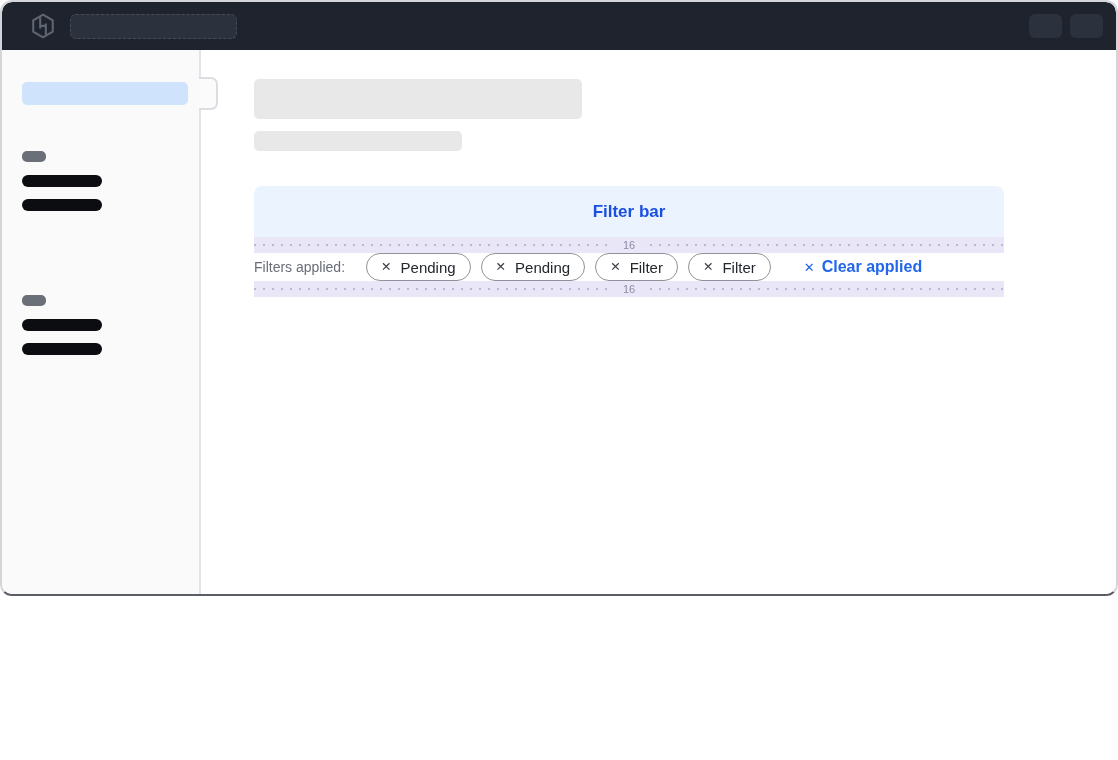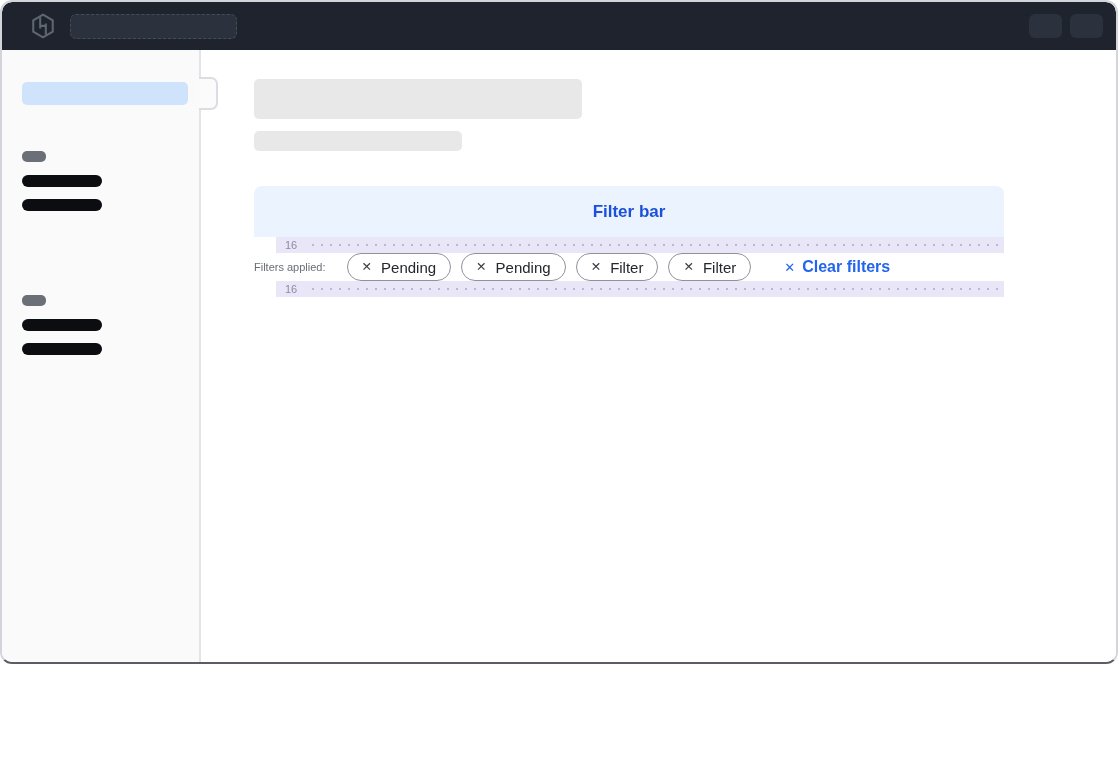--- a/index.html
+++ b/index.html
@@ -7,21 +7,21 @@
     --sidebar-bg:#fafafa; --sidebar-border:#e3e4e8; --selected-blue:#cfe3fc;
     --pill-gray:#6b7078; --bar-black:#0b0d11; --skeleton-gray:#e8e8e9;
     --block-bg:#ebf3fe; --strip-bg:#e9e6f7; --strip-dot:#bcb6d6; --strip-text:#8f8aa5;
     --heading-blue:#1a50dd; --link-blue:#2166ec; --chip-border:#8f929a;
     --chip-text:#24272d; --chip-icon:#3c3f46; --muted-text:#686d77; --window-border:#d4d5da;
   }
   *{box-sizing:border-box;margin:0;padding:0;}
   html,body{background:#fff;}
   body{font-family:"Liberation Sans","DejaVu Sans",sans-serif;}
   .window{
-    width:1118px;height:664px;border:2px solid var(--window-border);
+    width:1118px;height:596px;border:2px solid var(--window-border);
     border-bottom-color:#5a5d64;border-radius:12px;overflow:hidden;
     background:#fff;position:relative;
   }
   
   .topbar{
     height:48px;background:var(--topbar-bg);border-radius:10px 10px 0 0;
     display:flex;align-items:center;padding:0 13px 0 28px;
   }
   .logo{width:26px;height:26px;flex:0 0 auto;display:block;}
   .search-skel{
@@ -52,32 +52,32 @@
   .content{width:750px;}
   .title-skel{width:328px;height:40px;background:var(--skeleton-gray);border-radius:5px;}
   .subtitle-skel{width:208px;height:20px;background:var(--skeleton-gray);border-radius:5px;margin-top:12px;}
   .filter-block{
     margin-top:35px;height:51px;background:var(--block-bg);border-radius:8px 8px 0 0;
     display:flex;align-items:center;justify-content:center;
   }
   .block-label{font-size:17px;font-weight:700;color:var(--heading-blue);}
   .spacer{
     height:16px;background:var(--strip-bg);position:relative;
-    display:flex;align-items:center;justify-content:flex-start;margin-left:22px;
+    display:flex;align-items:center;justify-content:center;
   }
   .spacer::before{
     content:"";position:absolute;left:0;right:0;top:7px;height:2px;
     background:repeating-linear-gradient(90deg,var(--strip-dot) 0 2px,transparent 2px 9px);
   }
   .spacer span{
     position:relative;z-index:1;background:var(--strip-bg);padding:0 9px;
     font-size:11px;line-height:16px;color:var(--strip-text);
   }
   .filters-row{height:28px;display:flex;align-items:center;background:#fff;}
-  .filters-label{font-size:11px;color:var(--muted-text);margin-right:21px;}
+  .filters-label{font-size:14px;color:var(--muted-text);margin-right:21px;}
   .chips{display:flex;gap:10px;}
   .chip{
     display:inline-flex;align-items:center;gap:9px;height:28px;padding:0 14px;
     background:#fff;border:1.5px solid var(--chip-border);border-radius:14px;
     font-size:15px;color:var(--chip-text);cursor:pointer;white-space:nowrap;
   }
   .chip .x{font-size:12.5px;color:var(--chip-icon);line-height:1;}
   .clear{
     margin-left:33px;display:inline-flex;align-items:center;gap:7px;border:none;background:none;
     font-family:inherit;font-size:16px;font-weight:600;color:var(--link-blue);cursor:pointer;
@@ -145,21 +145,21 @@
               <span class="x">✕</span>
               <span>Filter</span>
             </button>
             <button class="chip">
               <span class="x">✕</span>
               <span>Filter</span>
             </button>
           </div>
           <button class="clear">
             <span class="x">✕</span>
-            <span>Clear filters</span>
+            <span>Clear applied</span>
           </button>
         </div>
 
         <div class="spacer">
           <span>16</span>
         </div>
 
       </div>
     </div>
   </div>

